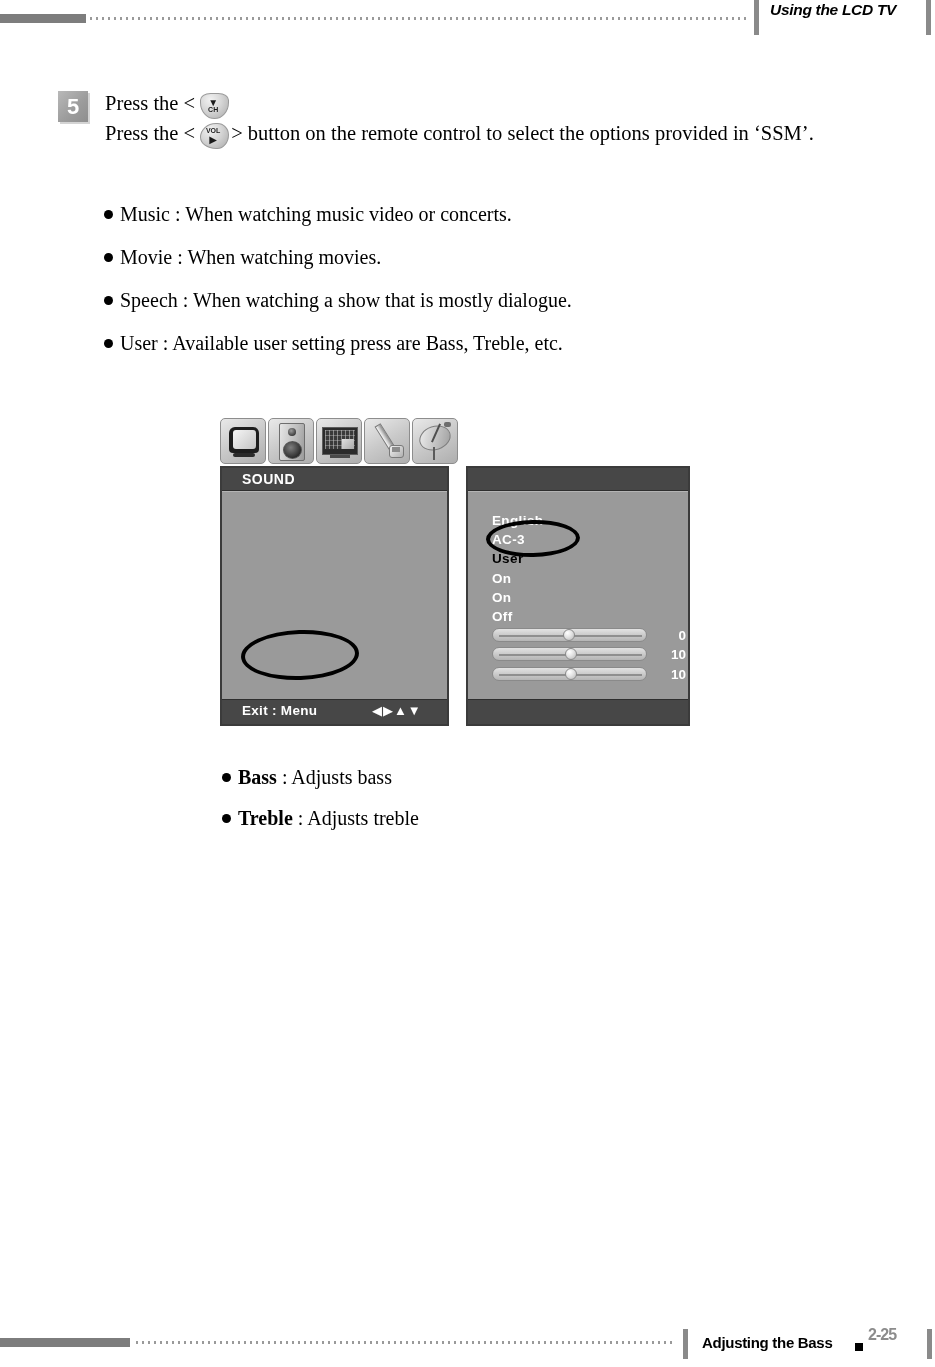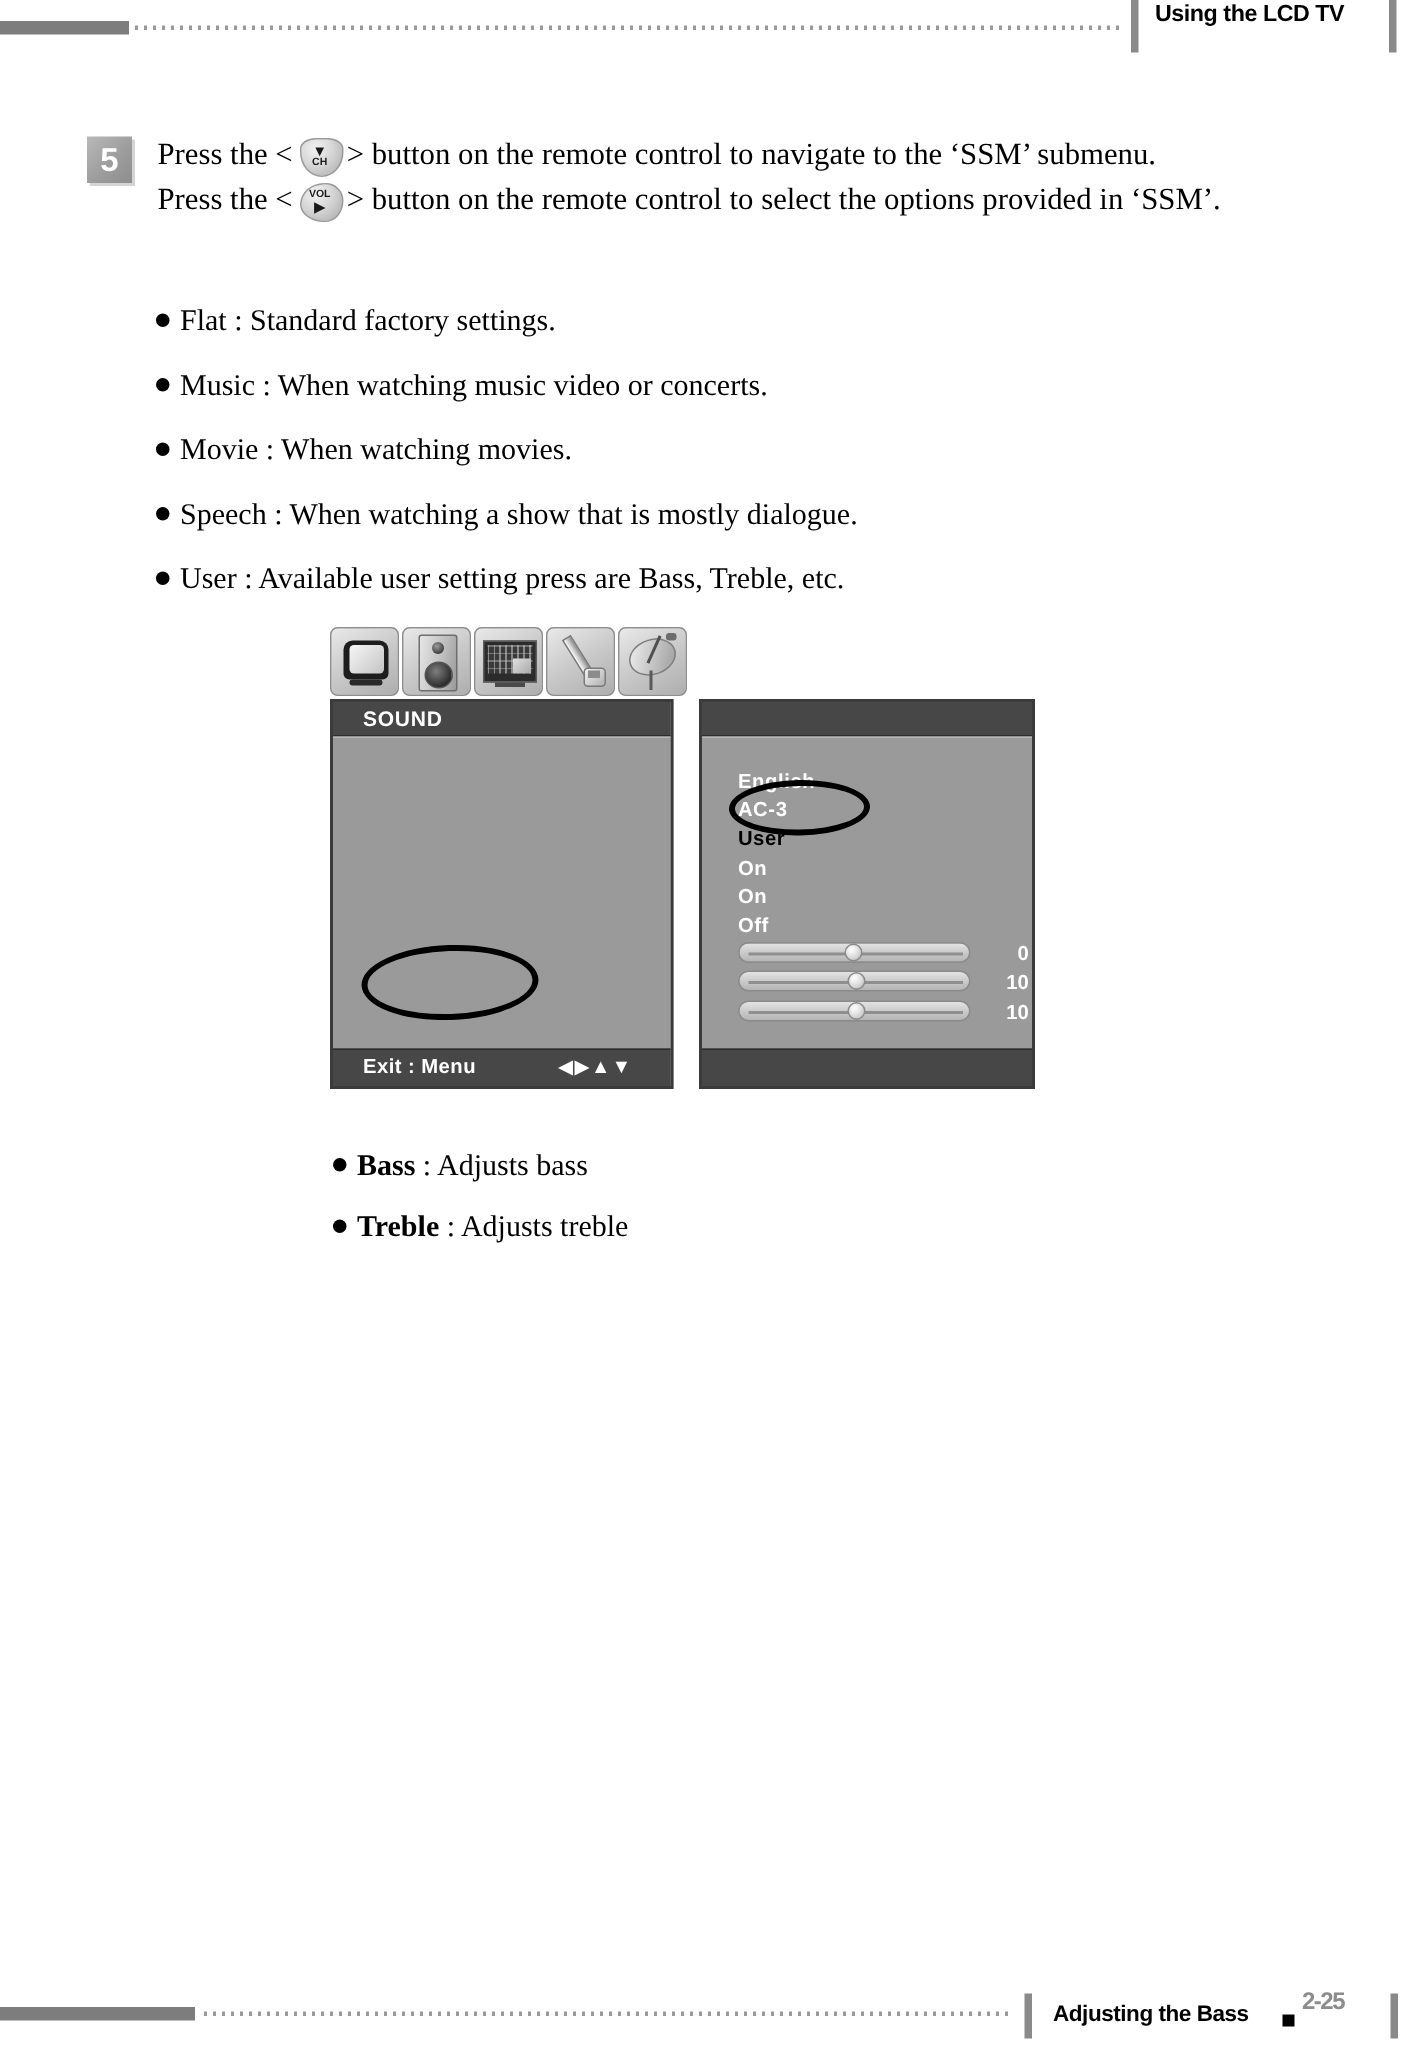--- a/index.html
+++ b/index.html
@@ -15,20 +15,21 @@
     position: relative;
     overflow: hidden;
   }
 
   
   .page-header {
     position: absolute;
     left: 0; top: 0;
     width: 935px;
     height: 40px;
+    font-style: italic;
   }
   .rule-bar-left {
     position: absolute;
     left: 0; top: 14px;
     width: 86px; height: 9px;
     background: #7d7d7d;
   }
   .rule-dots-top {
     position: absolute;
     left: 90px; top: 17px;
@@ -529,32 +530,31 @@
   <div class="header-tick-left"></div>
   <div class="header-tick-right"></div>
   <div class="header-title">Using the LCD TV</div>
 </div>
 
 <div class="step-block">
   <div class="step-badge">5</div>
   <div class="step-lines">
 
     <div class="step-line">
-      <span>Press the &lt;</span><span class="btn-icon ch"><span class="pad"></span><span class="glyph-arrow">▼</span><span class="glyph-label">CH</span></span><span>&gt; button on the remote control to navigate to the ‘SSM’ submenu.</span>
+      <span>Press the &lt;</span><span class="btn-icon ch"><span class="pad"></span><span class="glyph-arrow">▼</span><span class="glyph-label">CH</span></span>
     </div>
 
     <div class="step-line">
       <span>Press the &lt;</span><span class="btn-icon vol"><span class="pad"></span><span class="glyph-label">VOL</span><span class="glyph-arrow">▶</span></span><span>&gt; button on the remote control to select the options provided in ‘SSM’.</span>
     </div>
 
   </div>
 </div>
 
 <div class="bullets">
-  <div class="bullet-row"><span class="bullet-dot"></span><span>Flat : Standard factory settings.</span></div>
   <div class="bullet-row"><span class="bullet-dot"></span><span>Music : When watching music video or concerts.</span></div>
   <div class="bullet-row"><span class="bullet-dot"></span><span>Movie : When watching movies.</span></div>
   <div class="bullet-row"><span class="bullet-dot"></span><span>Speech : When watching a show that is mostly dialogue.</span></div>
   <div class="bullet-row"><span class="bullet-dot"></span><span>User : Available user setting press are Bass, Treble, etc.</span></div>
 </div>
 
 <div class="osd">
 
   <div class="osd-icons">
     <div class="osd-icon">

